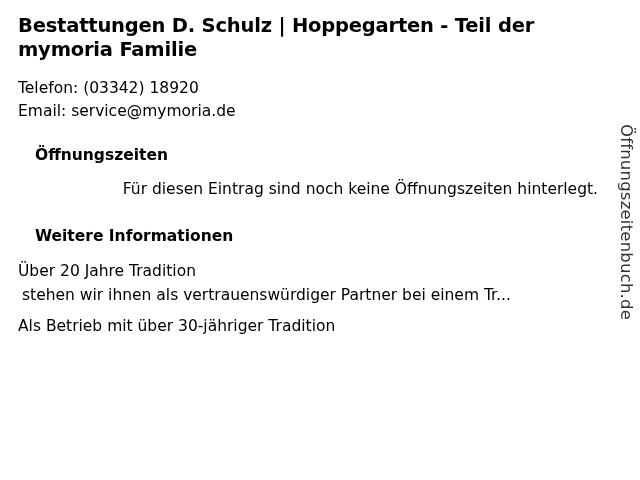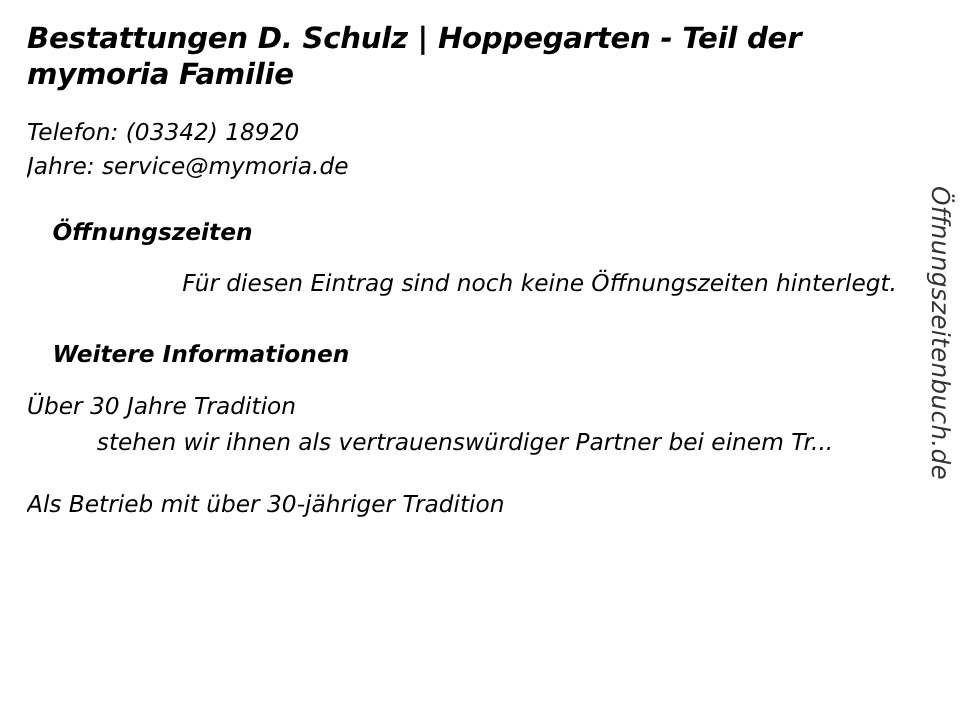--- a/index.html
+++ b/index.html
@@ -14,21 +14,20 @@
     font-family: "DejaVu Sans", sans-serif;
     color: #000000;
     overflow: hidden;
   }
   .page {
     position: absolute;
     left: 0;
     top: 0;
     width: 640px;
     height: 348px;
-    font-style: italic;
   }
   .content {
     position: absolute;
     left: 18px;
     top: 14px;
     width: 580px;
   }
   .title {
     font-size: 19.5px;
     font-weight: bold;
@@ -60,24 +59,23 @@
     font-size: 15.5px;
     line-height: 1.55;
     margin: 0;
   }
   .info-line {
     white-space: nowrap;
     overflow: hidden;
   }
   .info-line.indent {
     padding-left: 4px;
-    text-align: center;
   }
   .info-line.spaced {
-    margin-top: 17px;
+    margin-top: 7px;
   }
   .vertical-brand {
     position: absolute;
     right: 4px;
     top: 124px;
     font-size: 16.5px;
     color: #333333;
     writing-mode: vertical-rl;
     text-orientation: mixed;
     white-space: nowrap;
@@ -88,31 +86,31 @@
 <body>
 
 <div class="page">
 
   <div class="content">
 
     <h1 class="title">Bestattungen D. Schulz | Hoppegarten - Teil der mymoria Familie</h1>
 
     <div class="address-block">
       <div class="address-line">Telefon: (03342) 18920</div>
-      <div class="address-line">Jahre: service@mymoria.de</div>
+      <div class="address-line">Email: service@mymoria.de</div>
     </div>
 
     <h2 class="section-heading">Öffnungszeiten</h2>
 
     <p class="section-text">Für diesen Eintrag sind noch keine Öffnungszeiten hinterlegt.</p>
 
     <h2 class="section-heading">Weitere Informationen</h2>
 
     <div class="info-block">
-      <div class="info-line">Über 30 Jahre Tradition</div>
+      <div class="info-line">Über 20 Jahre Tradition</div>
       <div class="info-line indent"> stehen wir ihnen als vertrauenswürdiger Partner bei einem Tr...</div>
       <div class="info-line spaced">Als Betrieb mit über 30-jähriger Tradition</div>
     </div>
 
   </div>
 
   <div class="vertical-brand">Öffnungszeitenbuch.de</div>
 
 </div>
 

